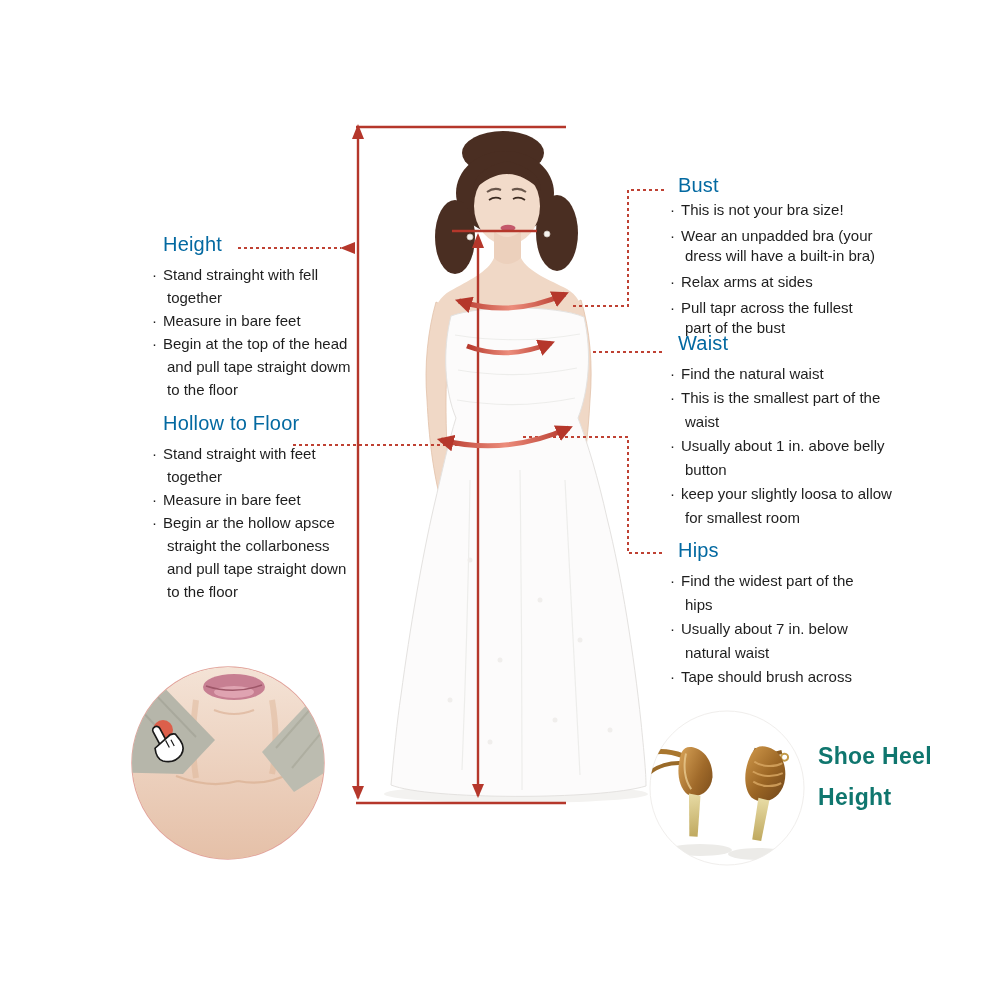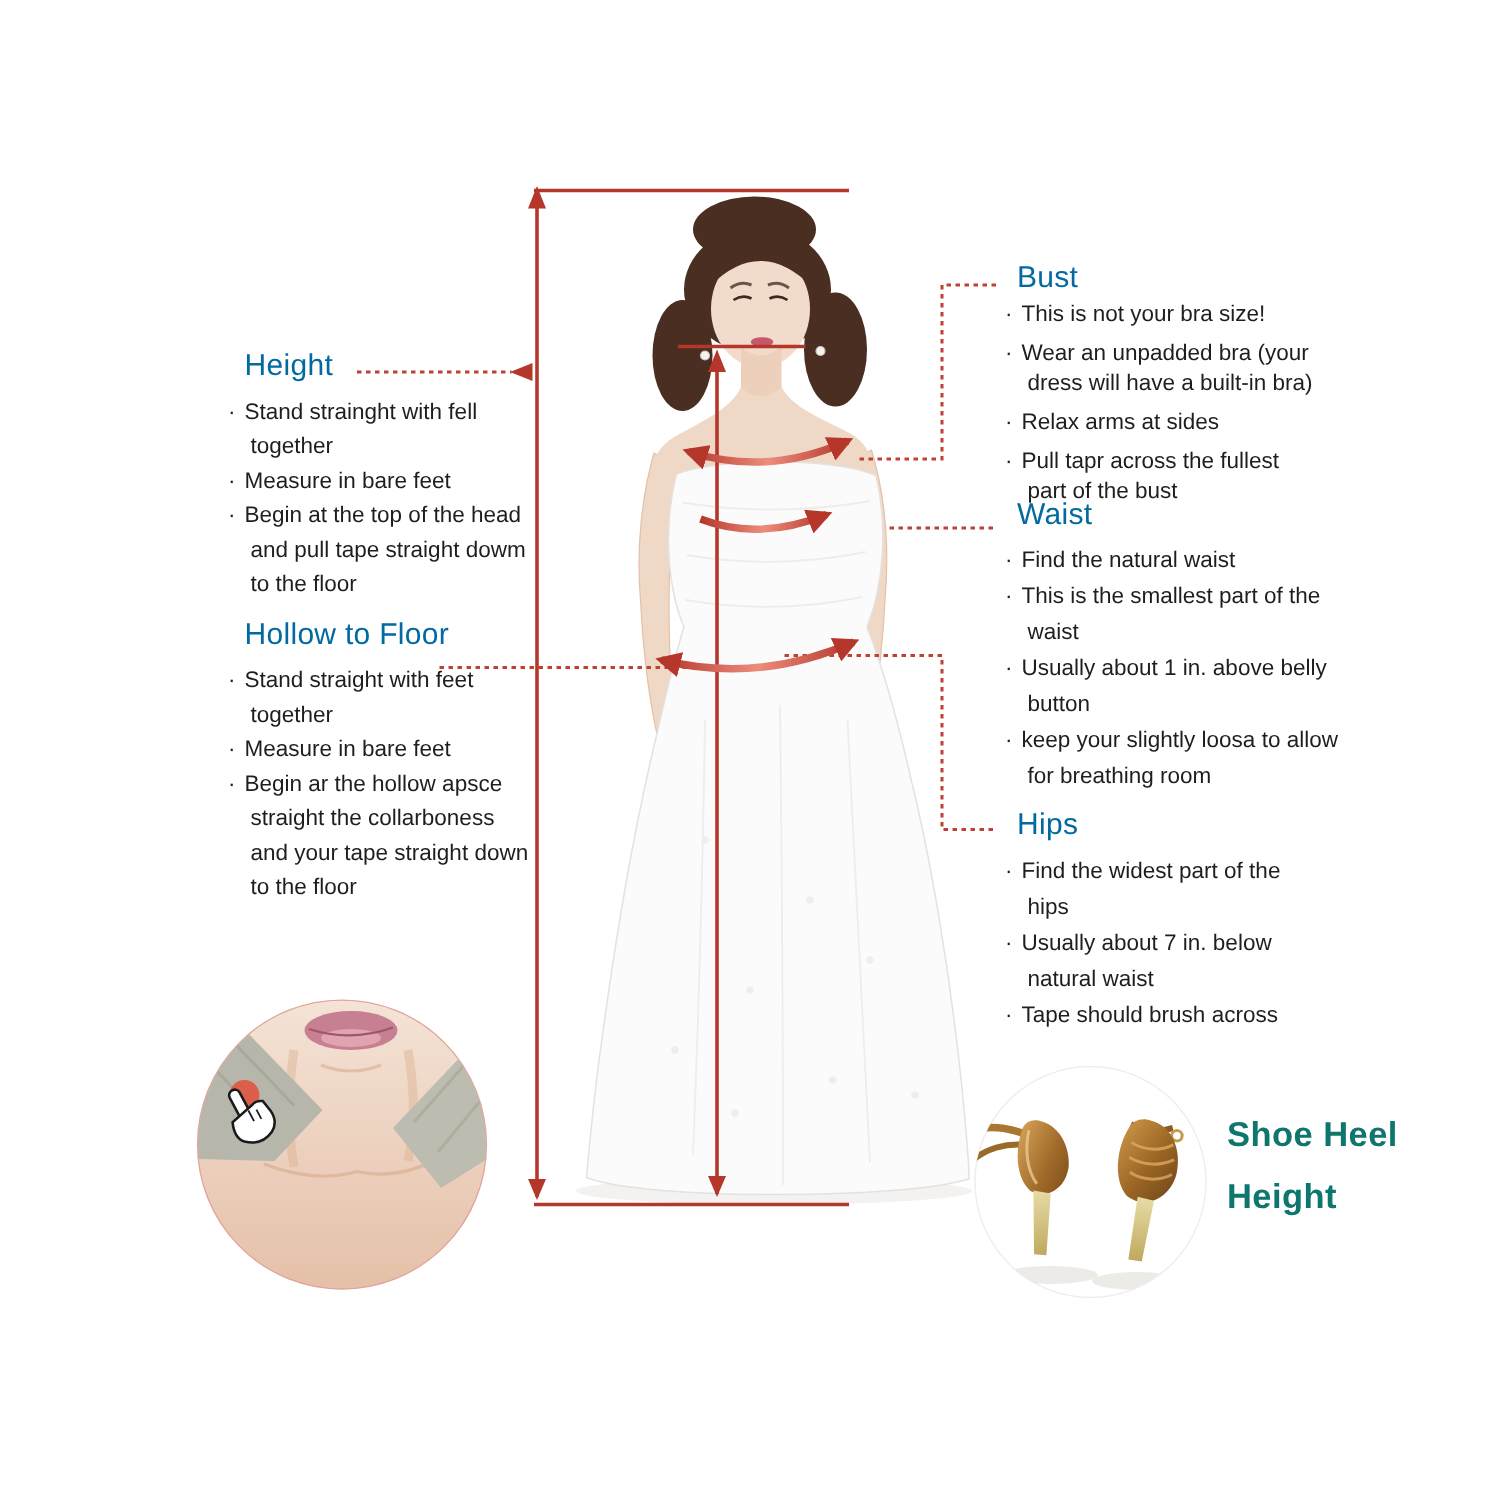--- a/index.html
+++ b/index.html
@@ -226,21 +226,21 @@
         <span class="dot">·</span>
         <div class="lines">
             <div>Measure in bare feet</div>
           </div>
       </div>
       <div class="b">
         <span class="dot">·</span>
         <div class="lines">
             <div>Begin ar the hollow apsce</div>
             <div>straight the collarboness</div>
-            <div>and your tape straight down</div>
+            <div>and pull tape straight down</div>
             <div>to the floor</div>
           </div>
       </div>
     </div>
   </div>
 
   <div class="sec sec-right sec-bust" style="top:174px">
     <h2>Bust</h2>
     <div class="items">
       <div class="b">
@@ -292,21 +292,21 @@
         <span class="dot">·</span>
         <div class="lines">
             <div>Usually about 1 in. above belly</div>
             <div>button</div>
           </div>
       </div>
       <div class="b">
         <span class="dot">·</span>
         <div class="lines">
             <div>keep your slightly loosa to allow</div>
-            <div>for breathing room</div>
+            <div>for smallest room</div>
           </div>
       </div>
     </div>
   </div>
 
   <div class="sec sec-right sec-hips" style="top:539px">
     <h2>Hips</h2>
     <div class="items">
       <div class="b">
         <span class="dot">·</span>

